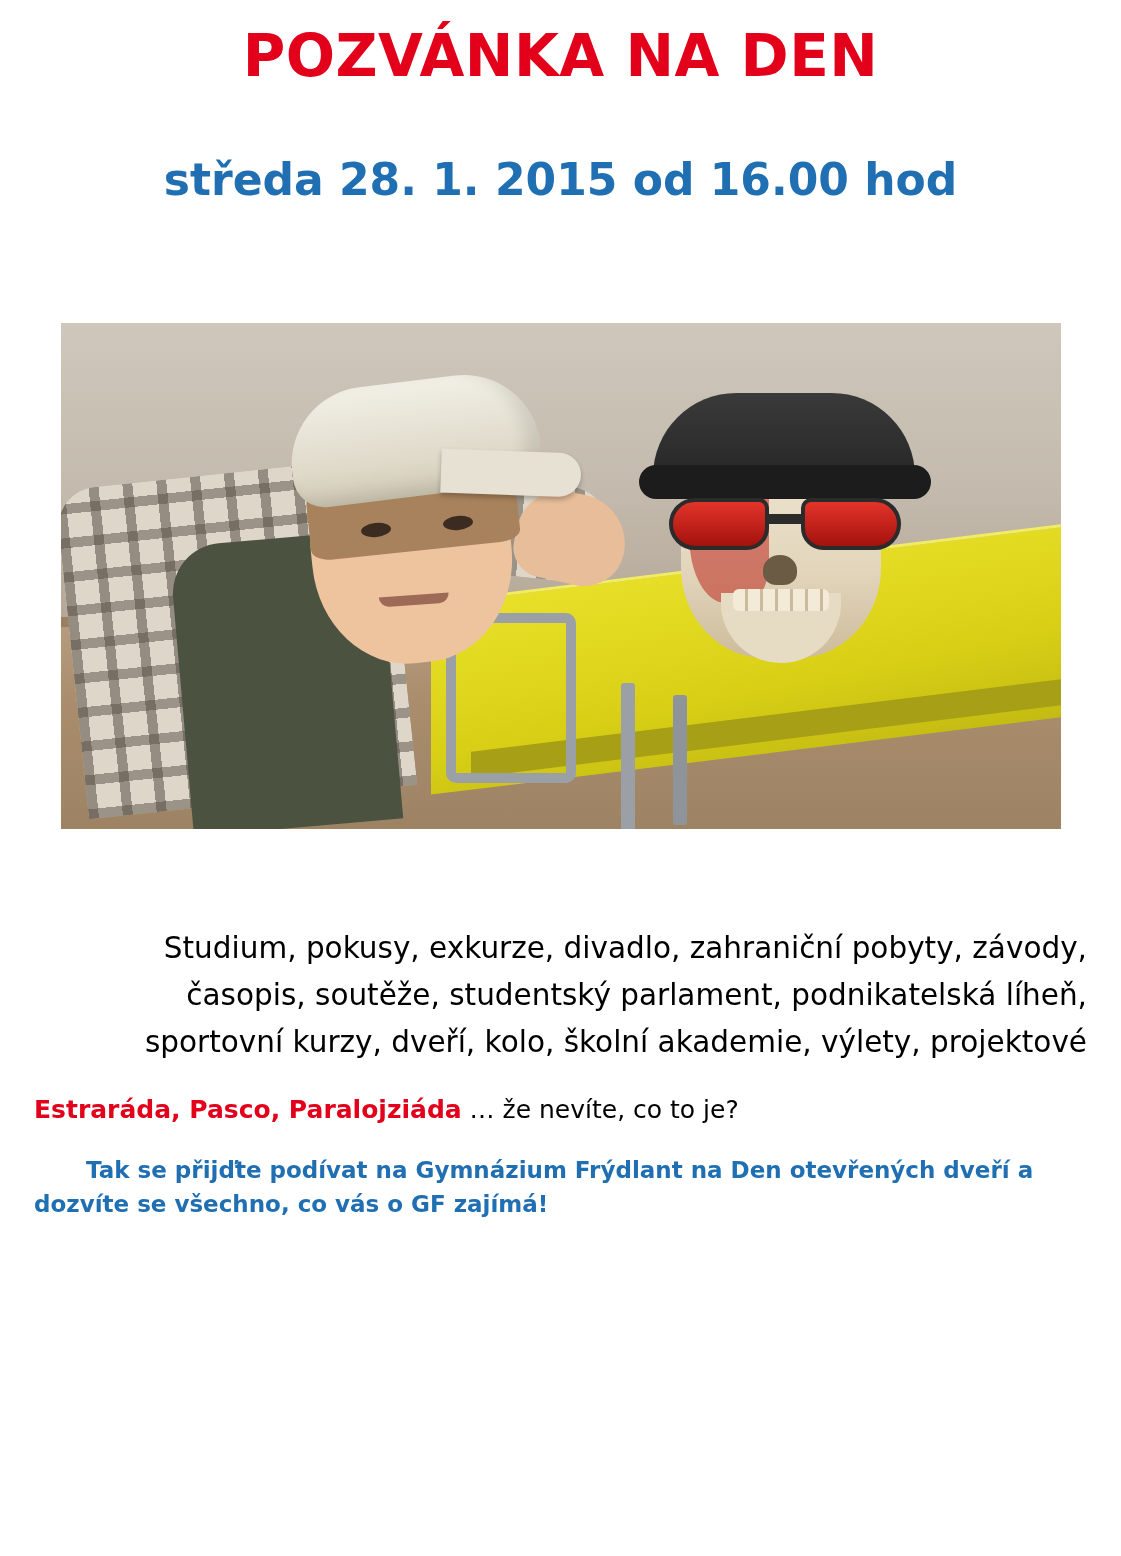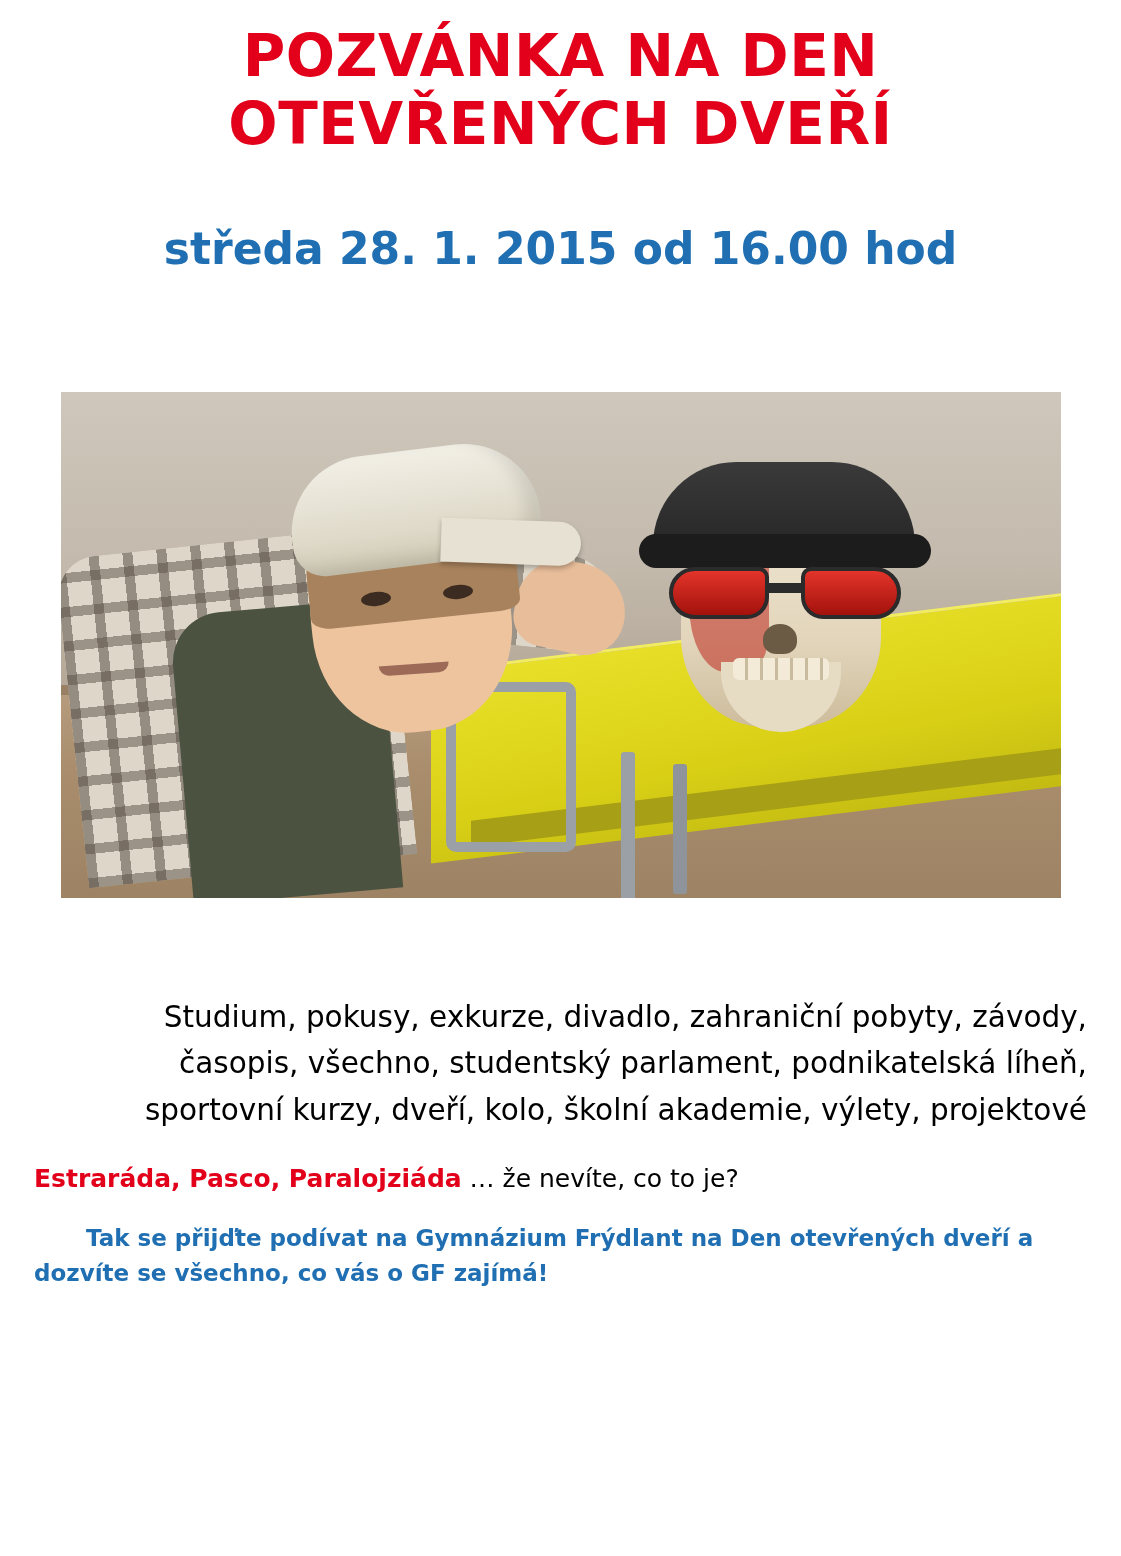--- a/index.html
+++ b/index.html
@@ -348,21 +348,20 @@
     font-family: "DejaVu Sans", sans-serif;
   }
 </style>
 </head>
 <body>
 
 <div class="poster">
 
   <div class="headline">
     <span class="line">POZVÁNKA NA DEN</span>
-    <span class="line">OTEVŘENÝCH DVEŘÍ</span>
   </div>
 
   <div class="datetime">středa 28. 1. 2015 od 16.00 hod</div>
 
   <div class="photo-wrap">
     <div class="photo">
       <div class="ph-wall"></div>
       <div class="ph-floor"></div>
       <div class="ph-table"></div>
       <div class="ph-table-edge"></div>
@@ -390,21 +389,21 @@
       <div class="ph-glasses">
         <div class="ph-lens r1"></div>
         <div class="ph-bridge"></div>
         <div class="ph-lens r2"></div>
       </div>
     </div>
   </div>
 
   <div class="body-text">
     <p>Studium, pokusy, exkurze, divadlo, zahraniční pobyty, závody,</p>
-    <p>časopis, všechno, studentský parlament, podnikatelská líheň,</p>
+    <p>časopis, soutěže, studentský parlament, podnikatelská líheň,</p>
     <p>sportovní kurzy, dveří, kolo, školní akademie, výlety, projektové</p>
   </div>
 
   <div class="highlight-line">
     <span class="red">Estraráda,  Pasco,  Paralojziáda</span><span> … že nevíte, co to je?</span>
   </div>
 
   <div class="invite">Tak se přijďte podívat na Gymnázium Frýdlant na Den otevřených dveří a dozvíte se všechno, co vás o GF zajímá!</div>
 
 </div>

